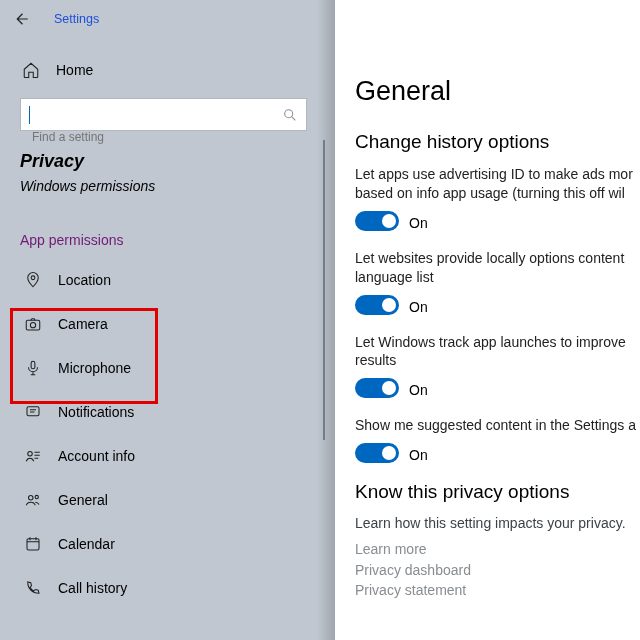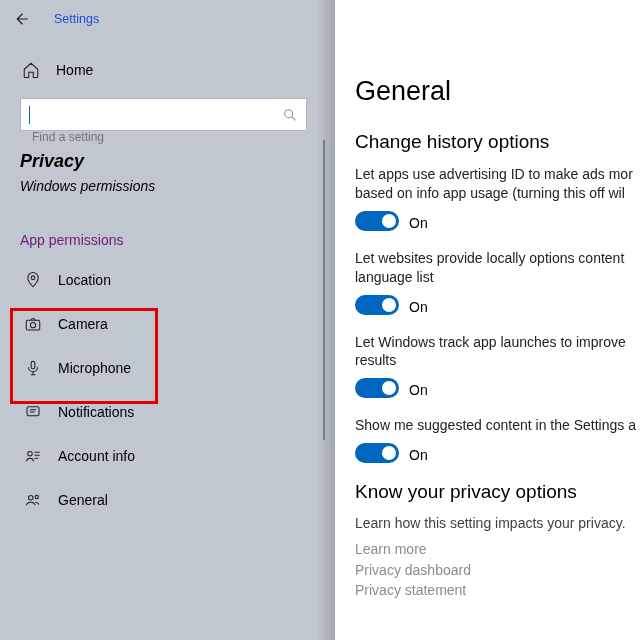--- a/index.html
+++ b/index.html
@@ -111,20 +111,33 @@
     </div>
     <div class="item">
       <svg width="18" height="18" viewBox="0 0 24 24" fill="none" stroke="#222" stroke-width="1.4">
           <circle cx="9" cy="9" r="3"></circle>
           <path d="M3 19c1-3 4-4 6-4s5 1 6 4"></path>
           <circle cx="17" cy="8" r="2.2"></circle>
           <path d="M15 15c2 0 4 1 5 3"></path>
         </svg>
       <span class="lbl">General</span>
     </div>
+    <div class="item">
+      <svg width="18" height="18" viewBox="0 0 24 24" fill="none" stroke="#222" stroke-width="1.4">
+          <rect x="4" y="5" width="16" height="15" rx="2"></rect>
+          <path d="M4 9h16M8 3v4M16 3v4"></path>
+        </svg>
+      <span class="lbl">Calendar</span>
+    </div>
+    <div class="item">
+      <svg width="18" height="18" viewBox="0 0 24 24" fill="none" stroke="#222" stroke-width="1.4">
+          <path d="M5 4c0 9 6 15 15 15l-1-4-4-1-2 2c-2-1-4-3-5-5l2-2-1-4z"></path>
+        </svg>
+      <span class="lbl">Call history</span>
+    </div>
 
     <div class="highlight-box"></div>
     <div class="thin-scroll"></div>
     <div class="grad"></div>
   </div>
 
   <div class="main">
     <div class="h1">General</div>
     <div class="h2">Change history options</div>
 
@@ -148,20 +161,20 @@
       <div class="toggle"></div>
       <span class="state">On</span>
     </div>
 
     <div class="desc">Show me suggested content in the Settings a</div>
     <div class="toggle-row">
       <div class="toggle"></div>
       <span class="state">On</span>
     </div>
 
-    <div class="h2" style="margin-top:14px">Know your privacy options</div>
+    <div class="h2" style="margin-top:14px">Know this privacy options</div>
     <div class="know-sub">Learn how this setting impacts your privacy.</div>
     <div class="link">Learn more</div>
     <div class="link">Privacy dashboard</div>
     <div class="link">Privacy statement</div>
   </div>
 
 </div>
 
 </body></html>

